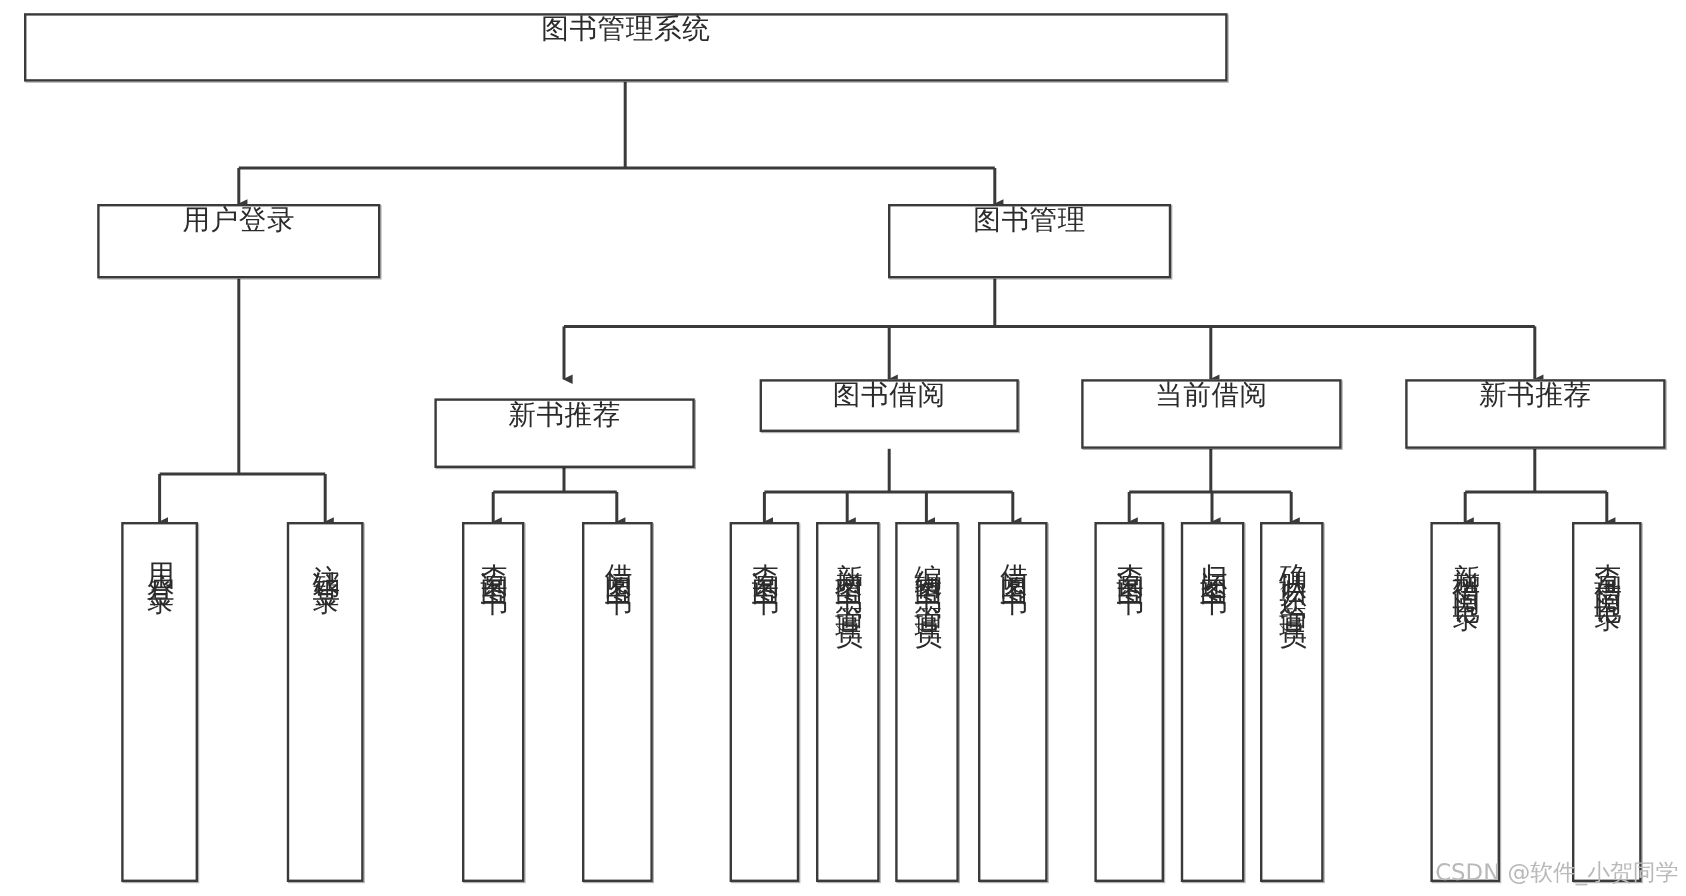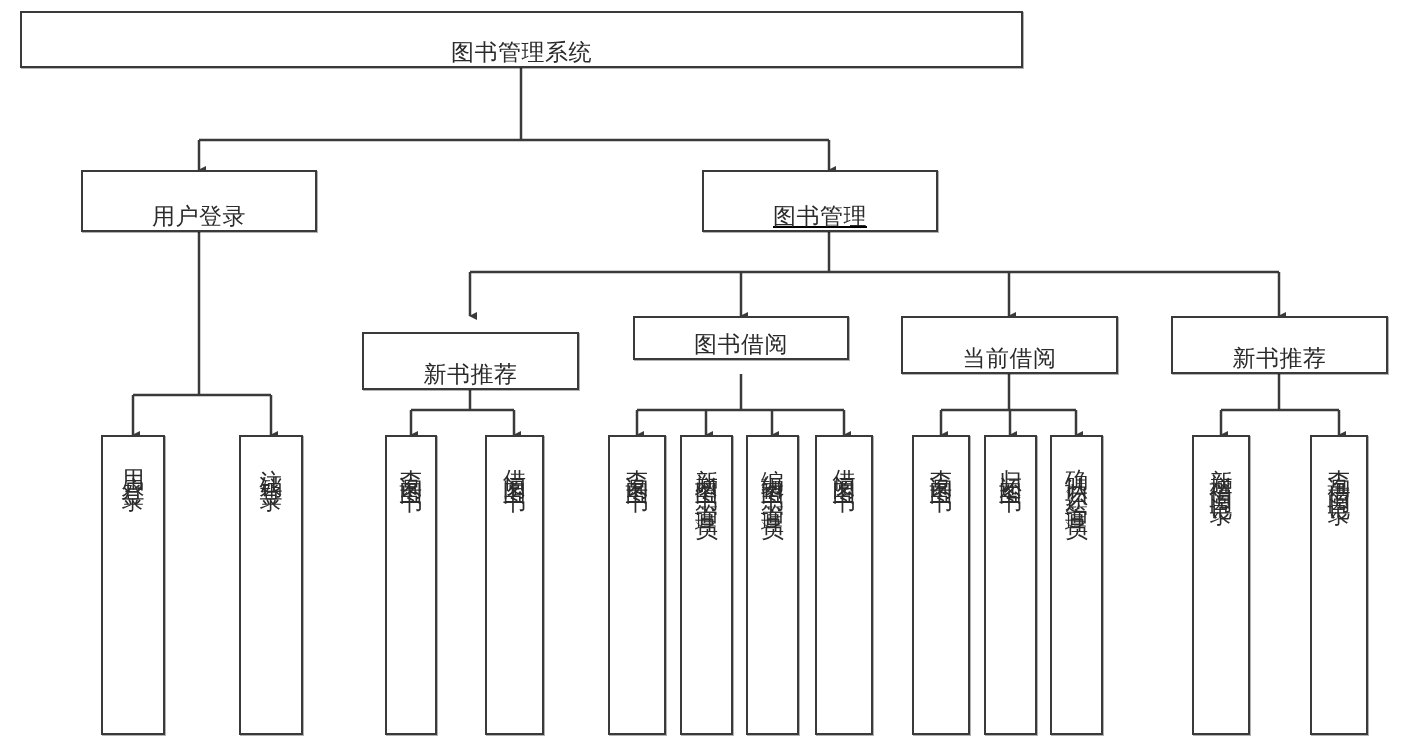--- a/index.html
+++ b/index.html
@@ -9,21 +9,21 @@
     width:1405px;height:747px;overflow:hidden;position:relative;
   }
   #diagram-root{position:relative;width:1405px;height:747px;background:#ffffff;}
   svg#connectors{position:absolute;left:0;top:0;width:1405px;height:747px;}
   .node{
     position:absolute;
     background:#ffffff;
     border:2.5px solid #3a3a3a;
     box-sizing:border-box;
     display:flex;
-    align-items:flex-end;
+    align-items:flex-start;
     justify-content:center;
     box-shadow:1px 1px 0 rgba(0,0,0,0.30);
   }
   .node .label{
     color:#2b2b2b;
     text-align:center;
     line-height:1.12;
     white-space:pre;
     letter-spacing:0.5px;
   }
@@ -93,21 +93,21 @@
       </g>
   </svg>
 
   <div id="nodes-layer">
       <div class="node horizontal" style="left: 20px; top: 11px; width: 1003px; height: 57px;">
         <div class="label">图书管理系统</div>
       </div>
       <div class="node horizontal" style="left: 81px; top: 170px; width: 236px; height: 62px;">
         <div class="label">用户登录</div>
       </div>
-      <div class="node horizontal" style="left: 702px; top: 170px; width: 236px; height: 62px; text-decoration: underline;">
+      <div class="node horizontal" style="left: 740px; top: 170px; width: 236px; height: 62px;">
         <div class="label">图书管理</div>
       </div>
       <div class="node horizontal" style="left: 362px; top: 316px; width: 217px; height: 58px; margin-top: 16px;">
         <div class="label">新书推荐</div>
       </div>
       <div class="node horizontal" style="left: 633px; top: 316px; width: 216px; height: 44px;">
         <div class="label">图书借阅</div>
       </div>
       <div class="node horizontal" style="left: 901px; top: 316px; width: 217px; height: 58px;">
         <div class="label">当前借阅</div>
@@ -149,13 +149,14 @@
         <div class="label">确认归还（管理员）</div>
       </div>
       <div class="node vertical" style="left: 1192px; top: 435px; width: 58px; height: 300px;">
         <div class="label">新增借阅记录</div>
       </div>
       <div class="node vertical" style="left: 1310px; top: 435px; width: 58px; height: 300px;">
         <div class="label">查询借阅记录</div>
       </div>
     </div>
 
+  <div id="watermark" style="left: 1196px; top: 714px; color: rgb(185, 185, 185);">CSDN @软件_小贺同学</div>
 </div>
 
 </body></html>

